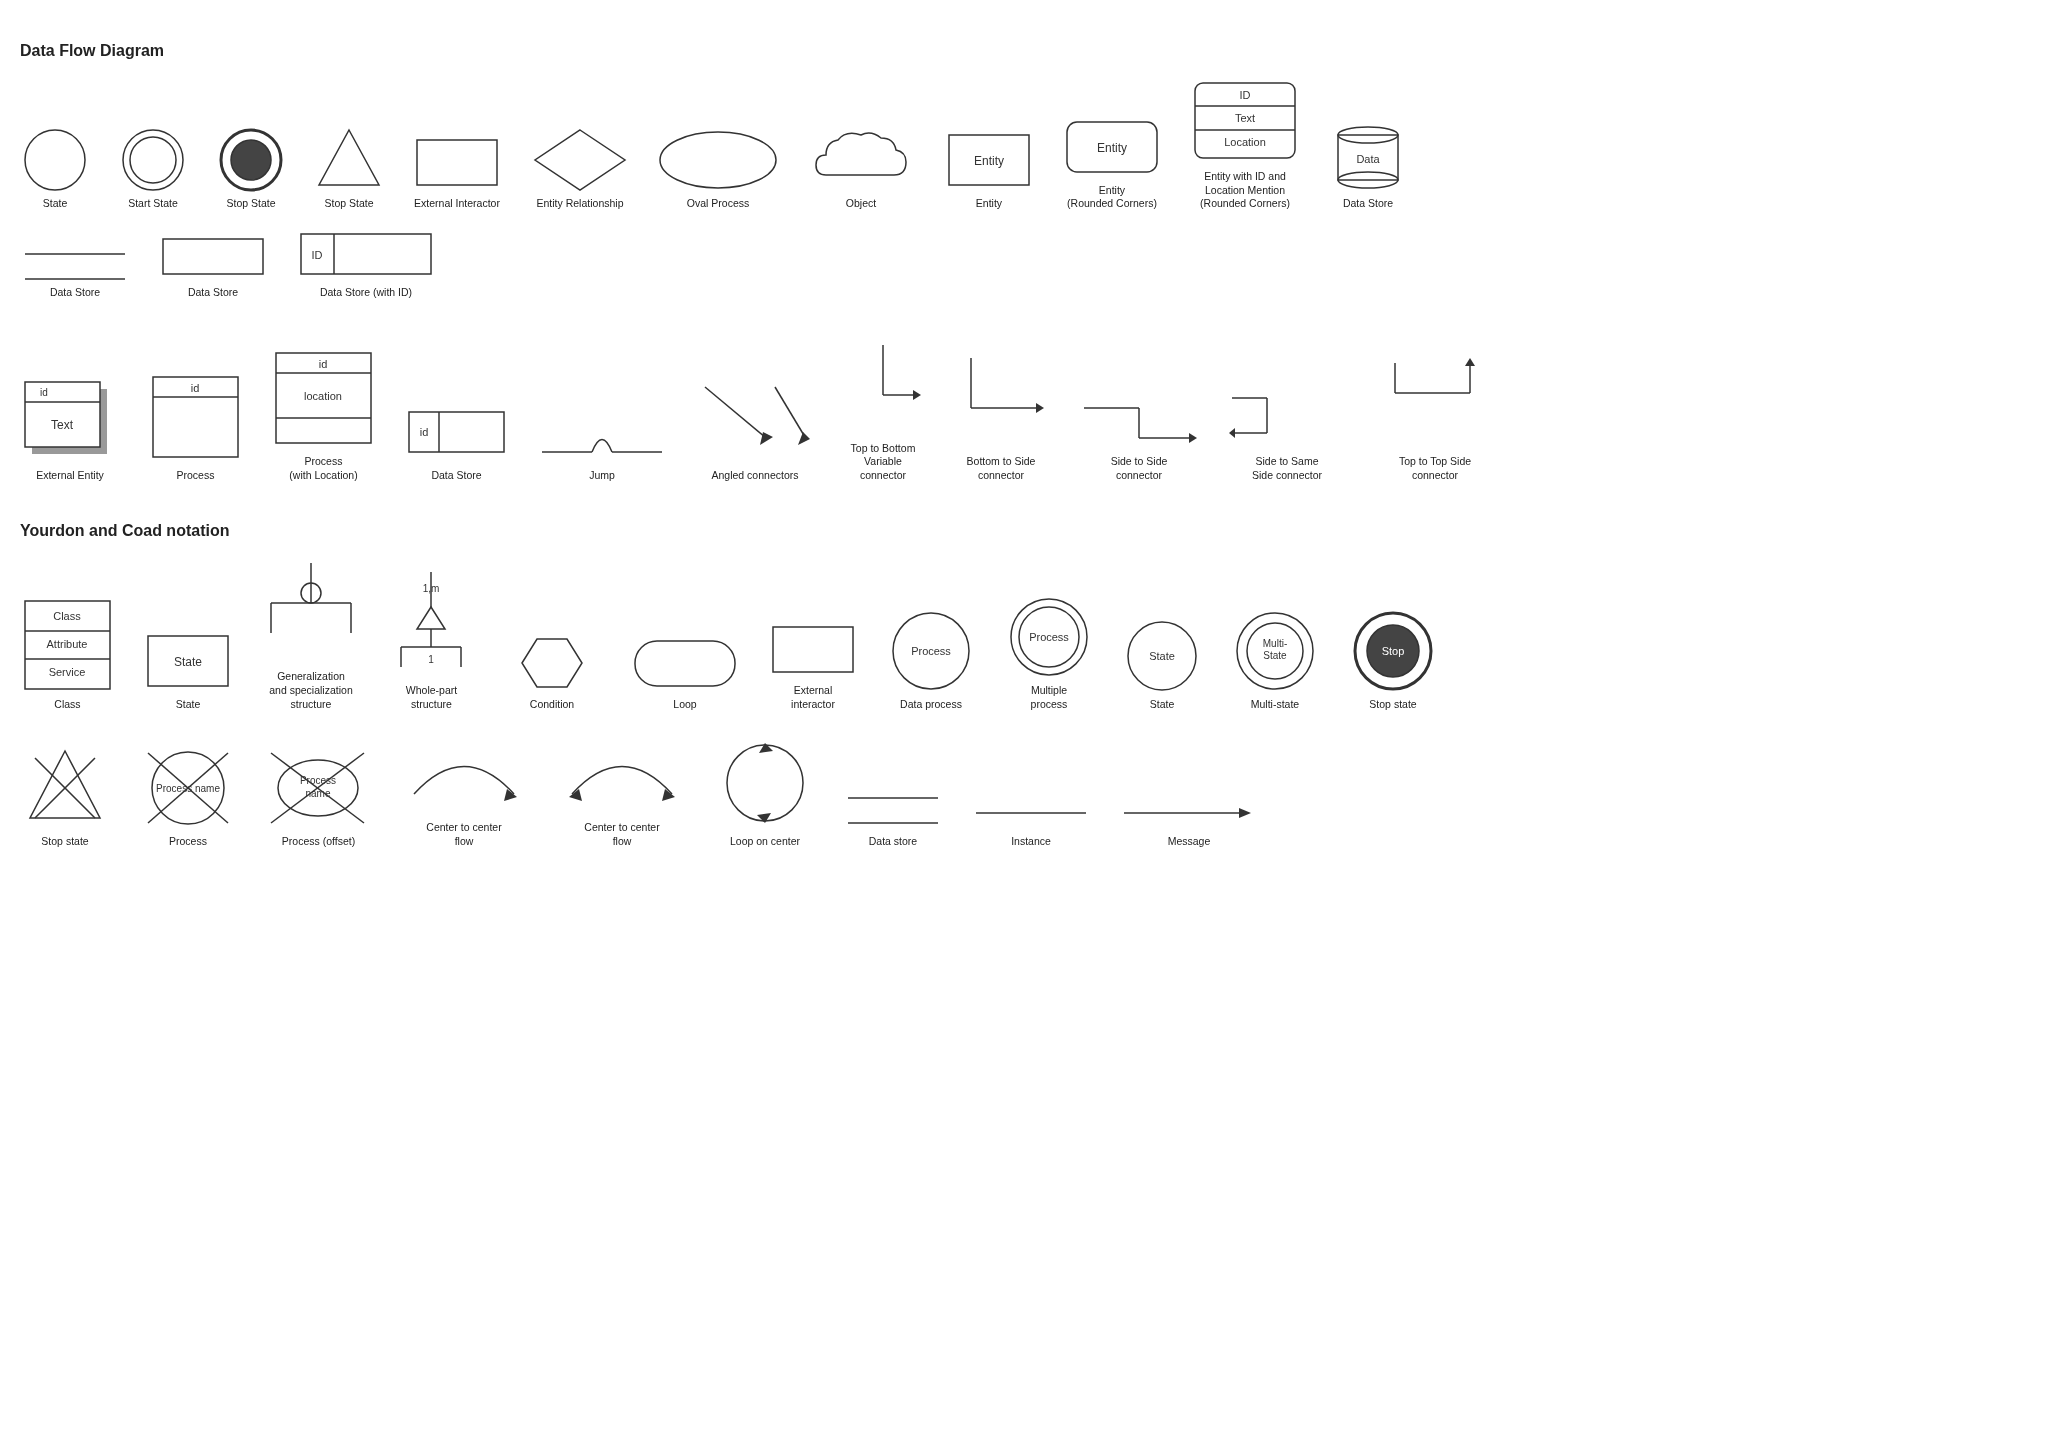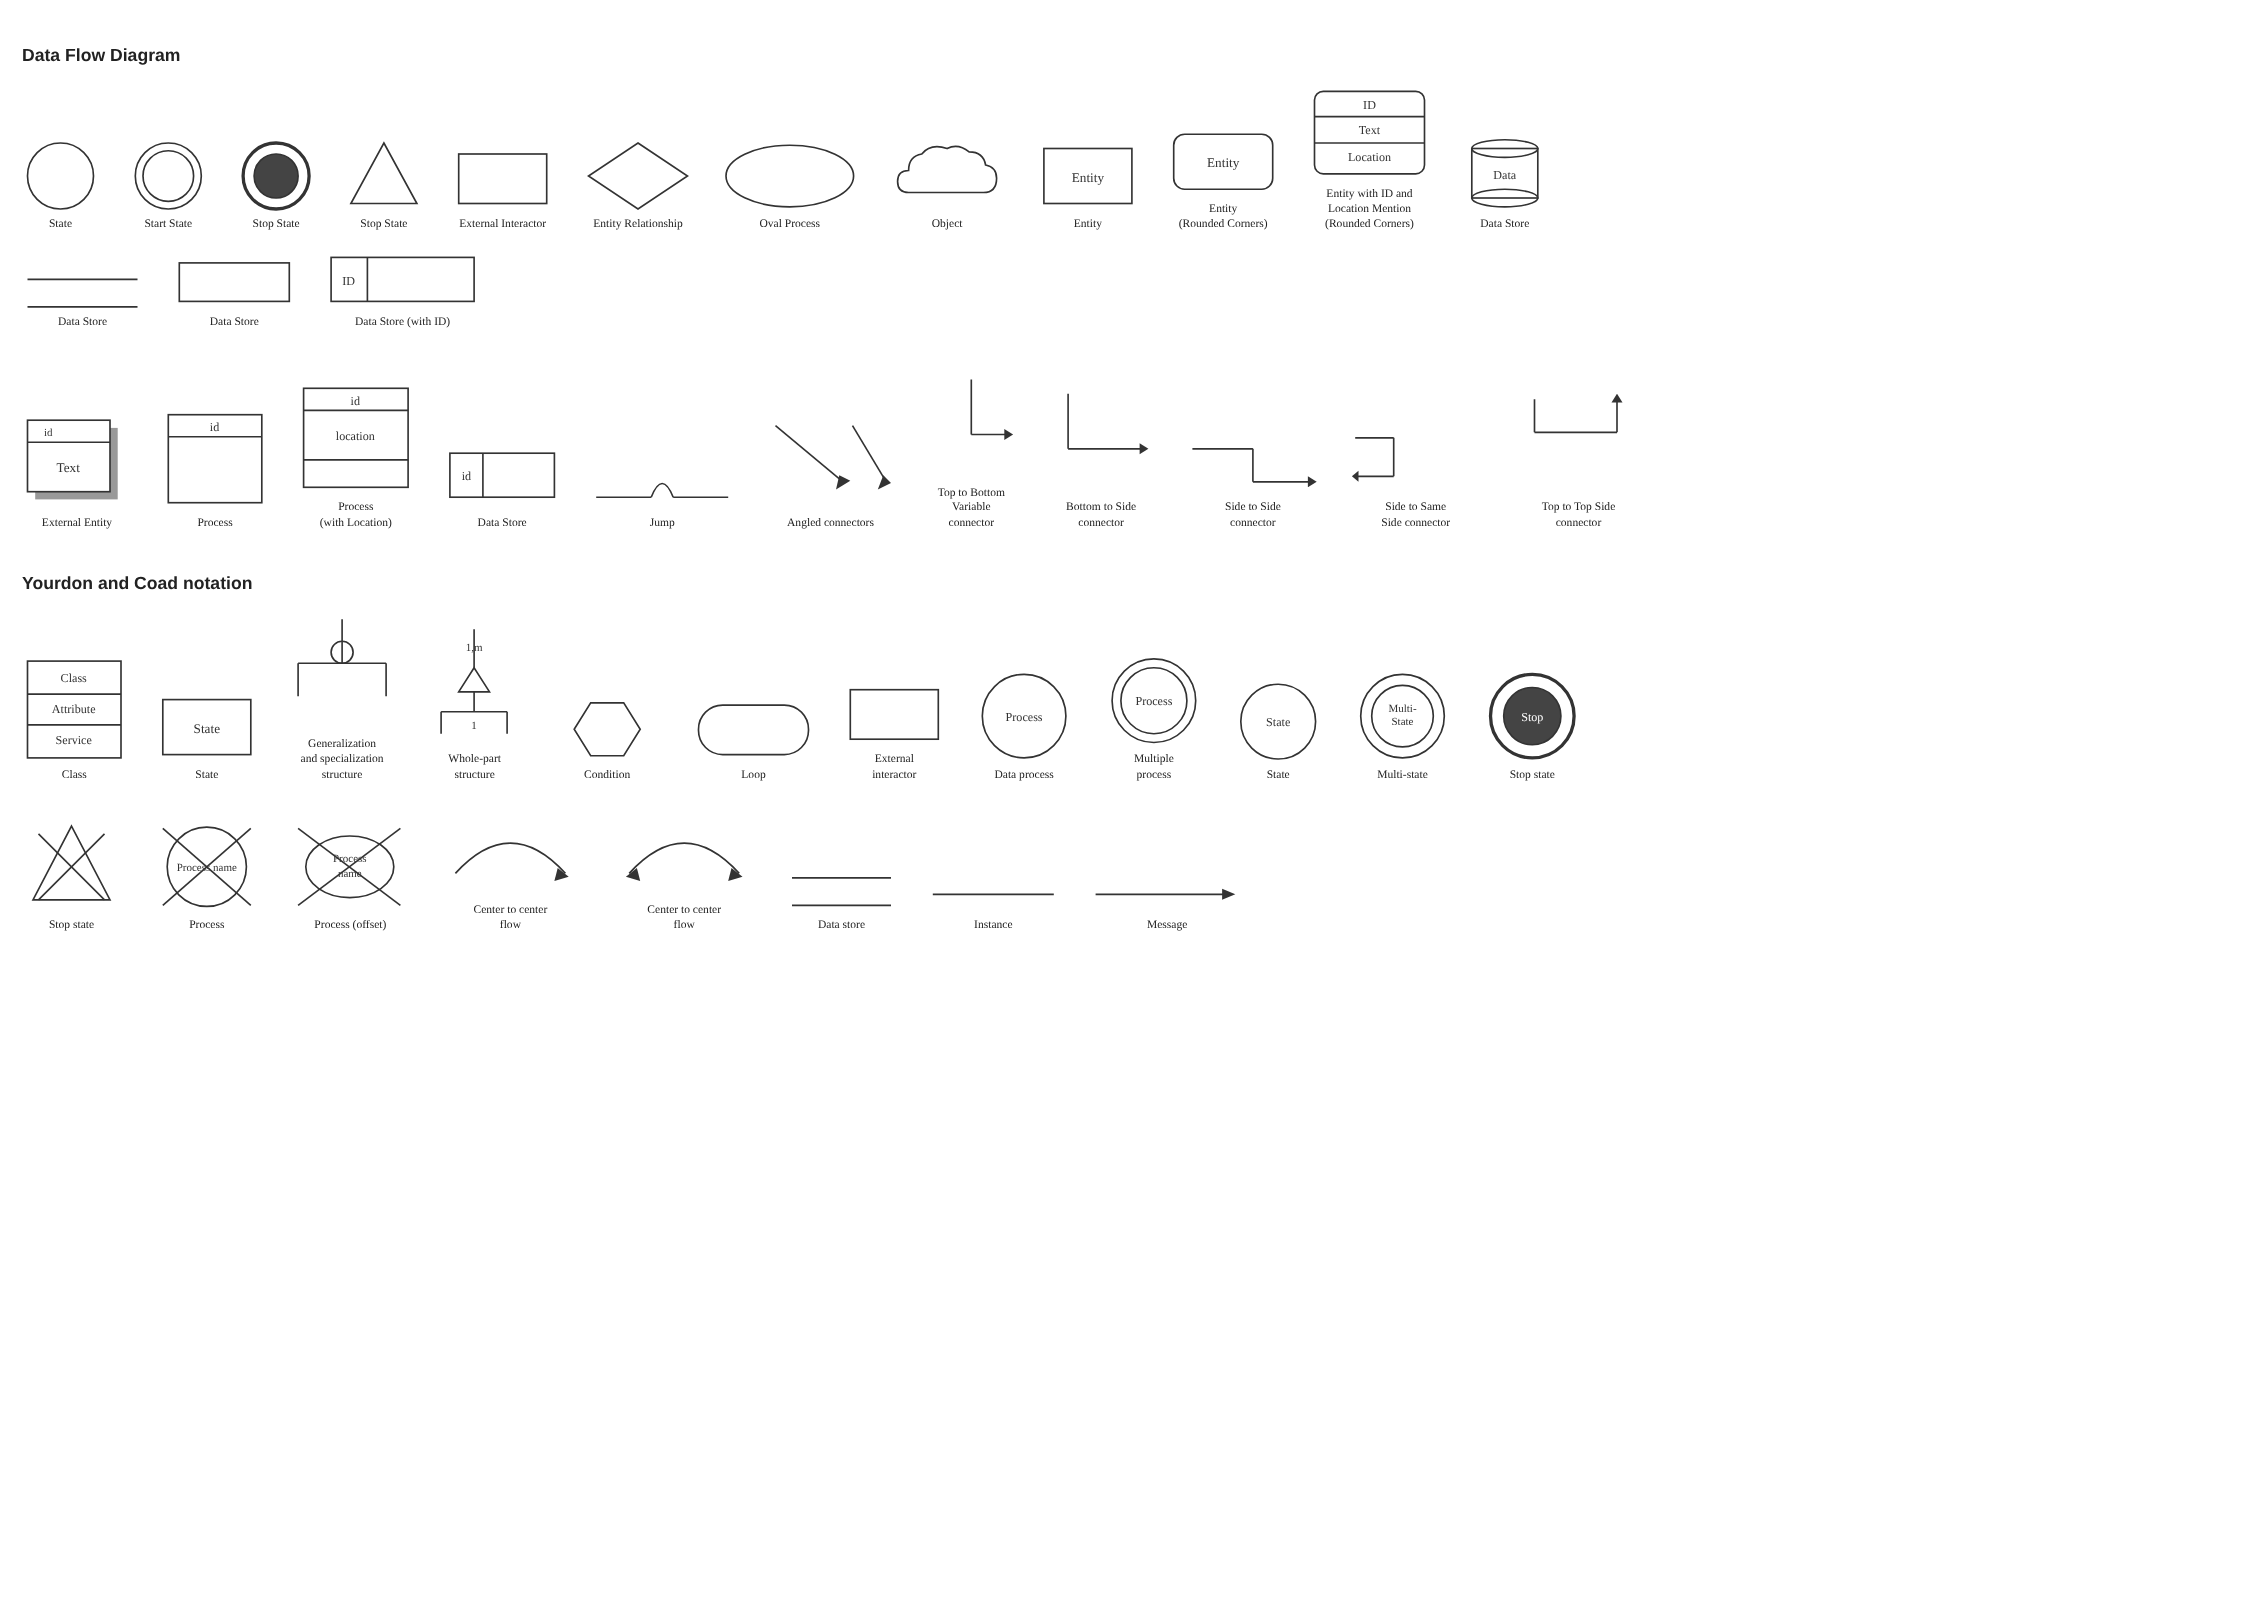--- a/index.html
+++ b/index.html
@@ -26,21 +26,20 @@
       flex-wrap: wrap;
       gap: 0;
       margin-bottom: 8px;
     }
     .item {
       display: flex;
       flex-direction: column;
       align-items: center;
       margin-right: 28px;
       margin-bottom: 10px;
-      font-family: Liberation Serif, serif;
     }
     .item .label {
       text-align: center;
       margin-top: 2px;
       max-width: 110px;
       font-size: 10.5px;
       line-height: 1.3;
       color: #222;
     }
     svg { display: block; }
@@ -468,20 +467,30 @@
     <div class="item">
       <svg width="130" height="90">
         <path d="M15,65 Q65,10 115,65" fill="none" stroke="#333" stroke-width="1.5"></path>
 
         <polygon points="108,60 118,68 105,72" fill="#333"></polygon>
         <polygon points="22,60 12,68 25,72" fill="#333"></polygon>
       </svg>
       <div class="label">Center to center<br>flow</div>
     </div>
 
+    <div class="item">
+      <svg width="100" height="100">
+        <circle cx="50" cy="50" r="38" fill="none" stroke="#333" stroke-width="1.5"></circle>
+
+        <polygon points="50,10 58,18 44,20" fill="#333"></polygon>
+
+        <polygon points="50,90 42,82 56,80" fill="#333"></polygon>
+      </svg>
+      <div class="label">Loop on center</div>
+    </div>
 
     <div class="item">
       <svg width="100" height="50">
         <line x1="5" y1="15" x2="95" y2="15" stroke="#333" stroke-width="1.5"></line>
         <line x1="5" y1="40" x2="95" y2="40" stroke="#333" stroke-width="1.5"></line>
       </svg>
       <div class="label">Data store</div>
     </div>
 
     <div class="item">

